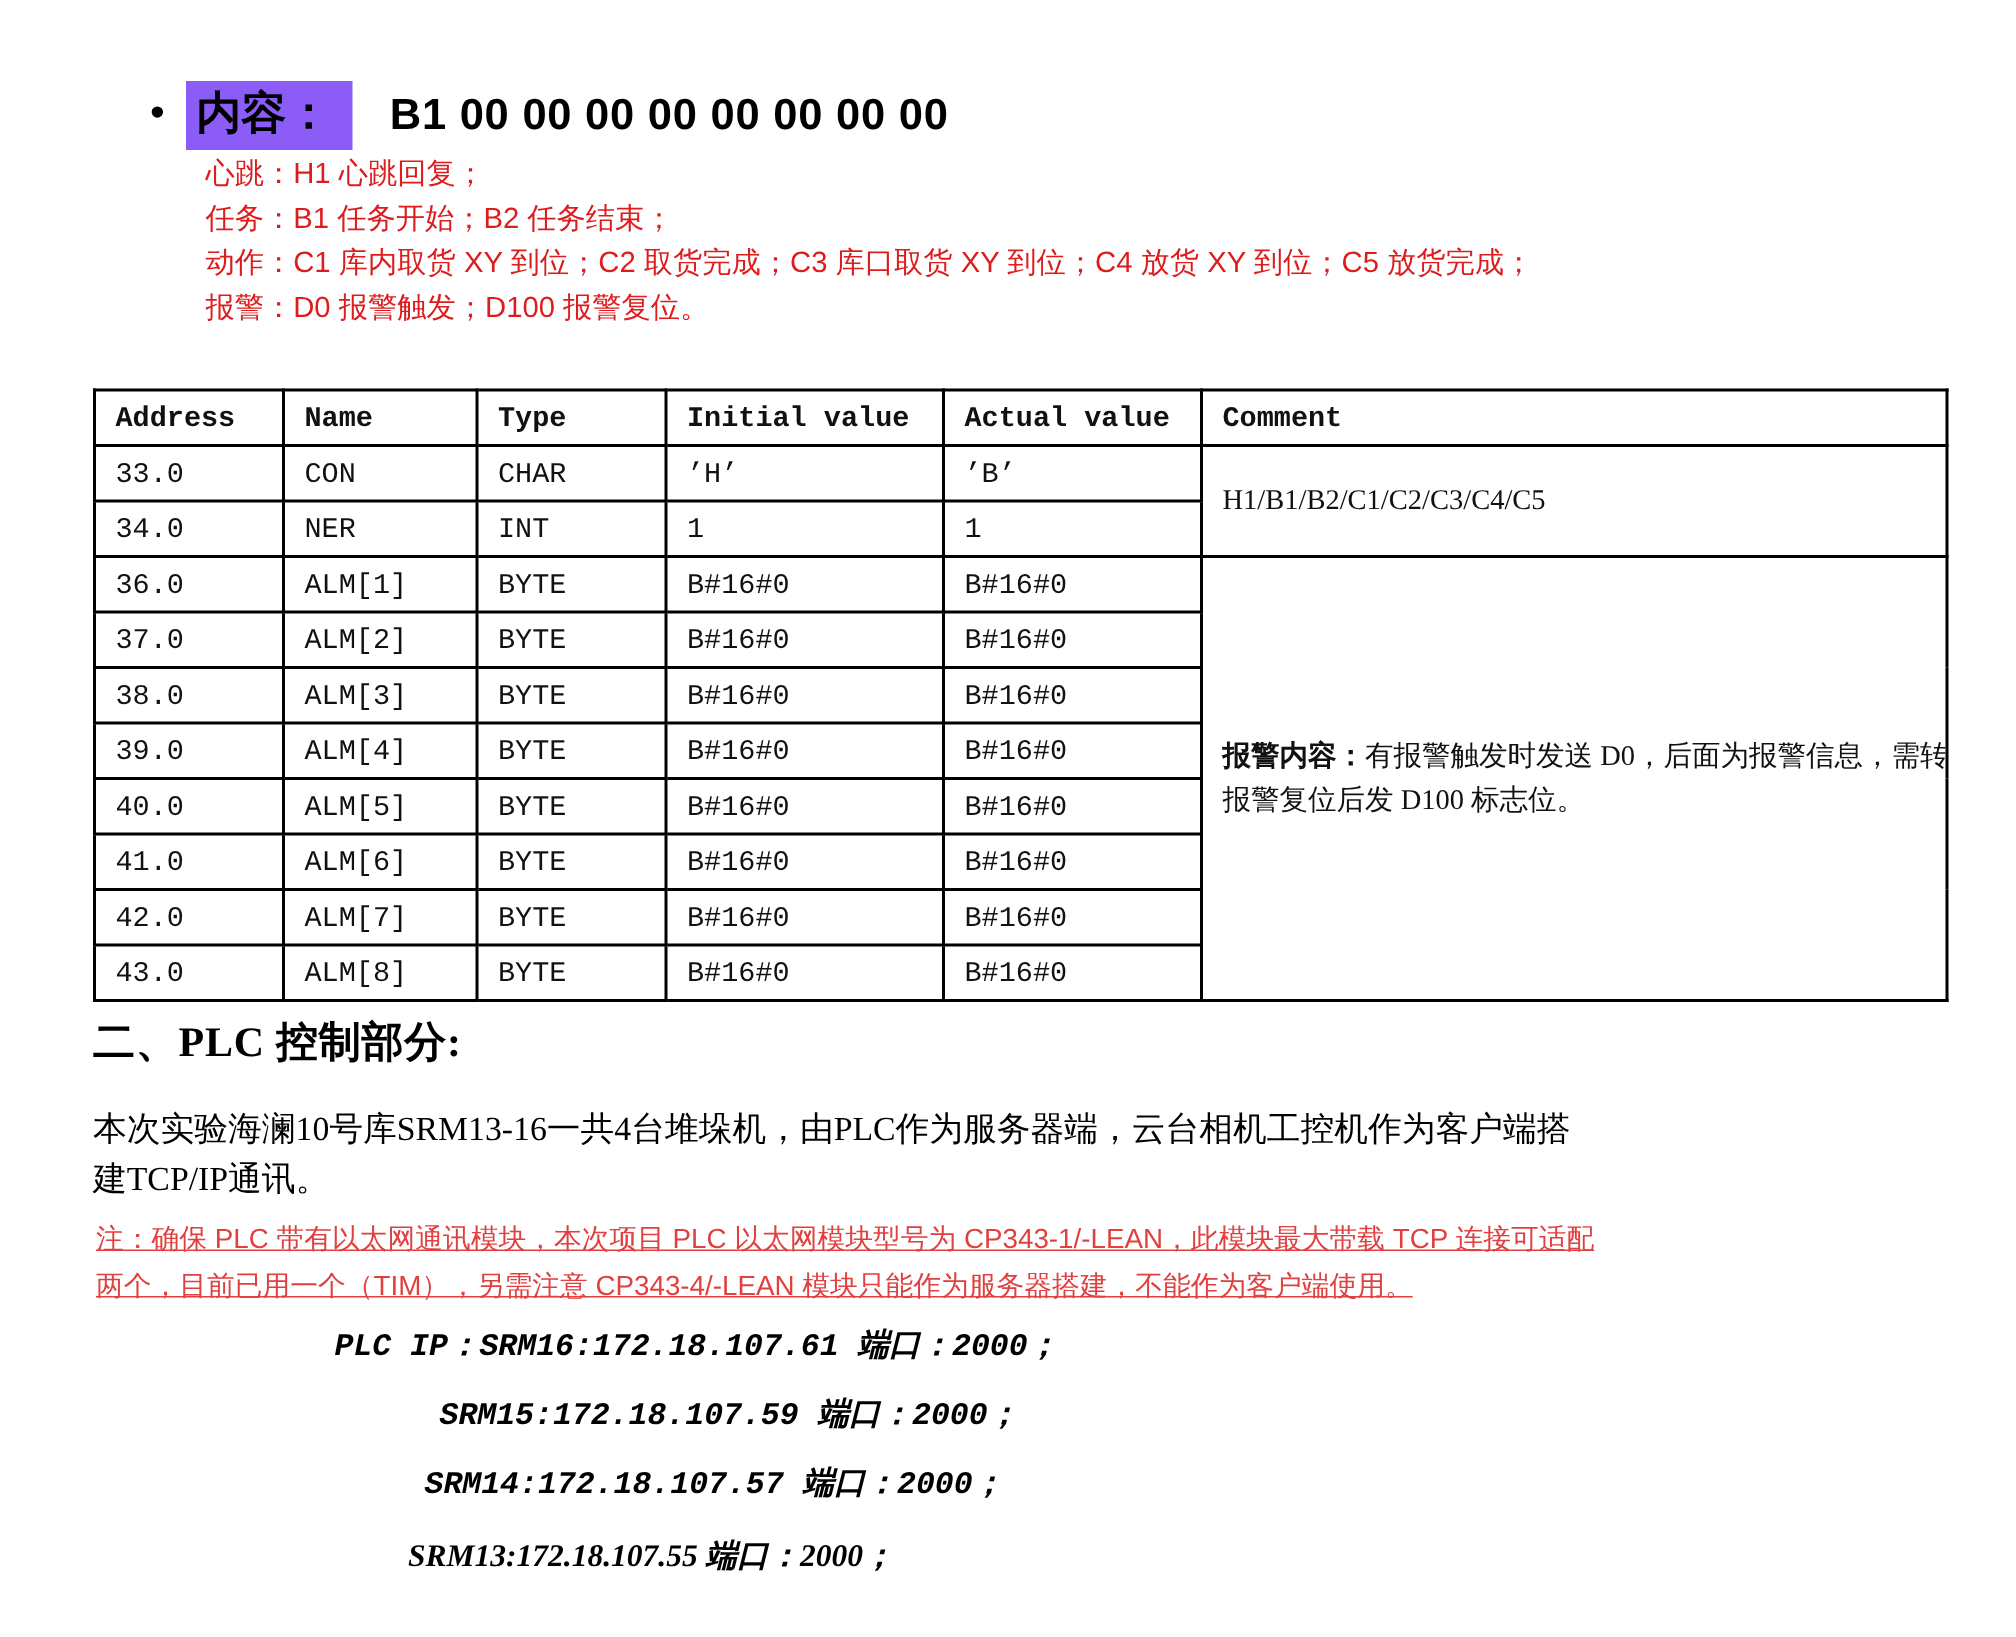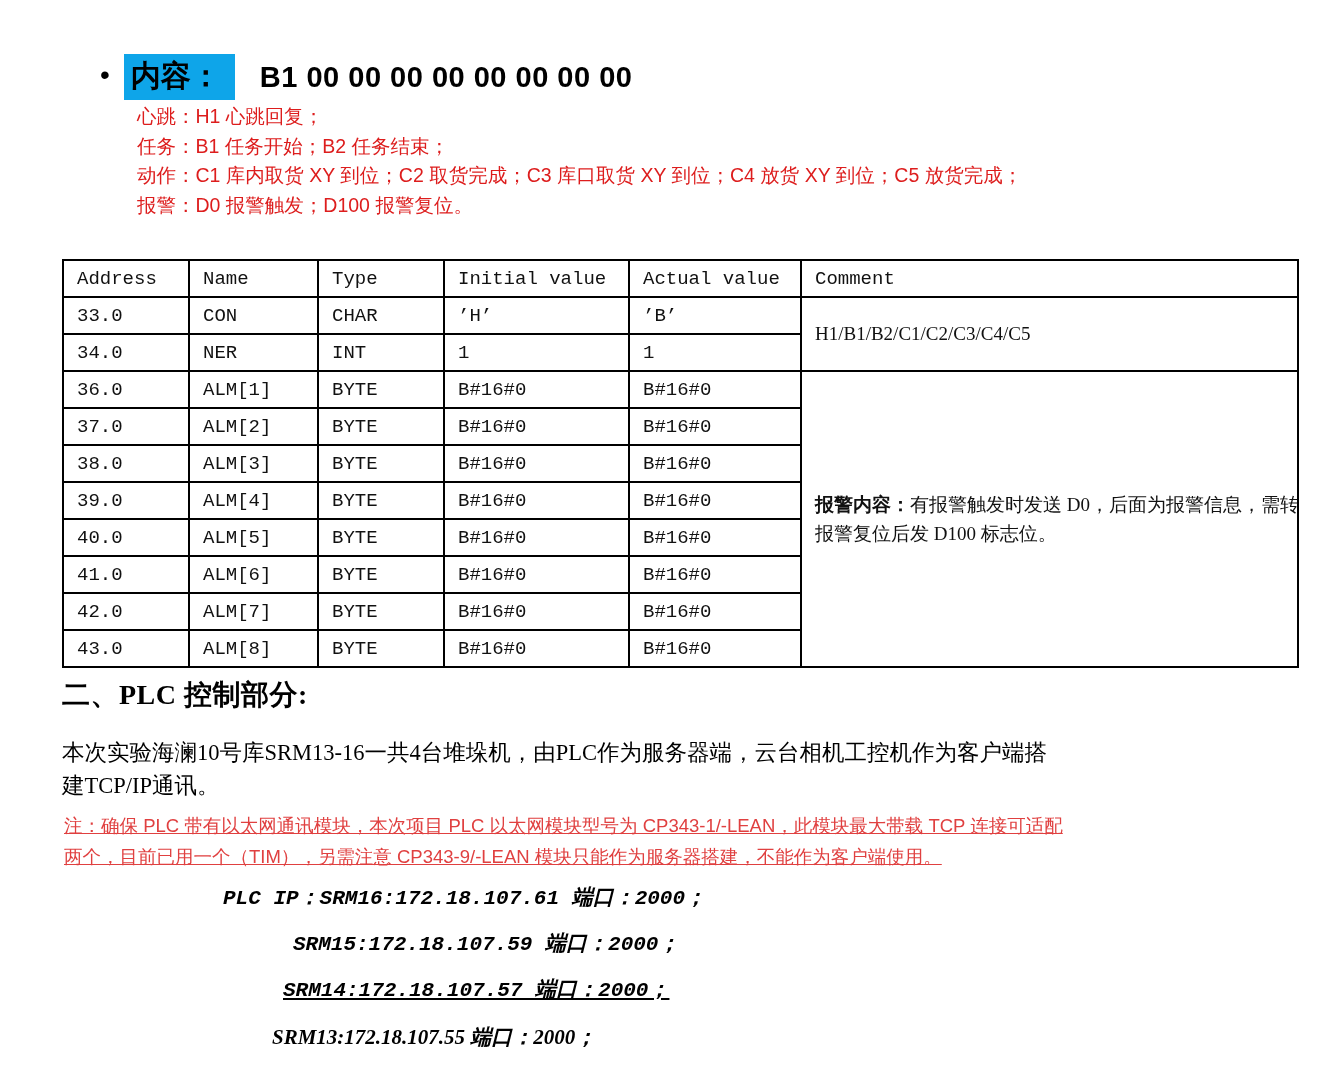--- a/index.html
+++ b/index.html
@@ -5,35 +5,35 @@
   html,body { margin:0; padding:0; background:#ffffff; }
   #page {
     position:relative; width:1344px; height:1091px; background:#ffffff;
     font-family:"Liberation Sans", sans-serif; color:#000; overflow:hidden;
   }
 
   
   .bullet-row { position:absolute; left:100px; top:54px; display:flex; align-items:center; }
   .bullet-dot { font-size:28px; line-height:1; margin-right:14px; transform:translateY(-2px); }
   .hl-label {
-    display:inline-block; background:#0ea5e9; color:#000;
+    display:inline-block; background:#8b5cf6; color:#000;
     font-weight:bold; font-size:30px; line-height:1; padding:7px 14px 9px 7px;
   }
   .hl-value { font-weight:bold; font-size:29px; margin-left:25px; letter-spacing:0.5px; }
 
   
   .red-lines { position:absolute; left:137px; top:102px; color:#DD1D1D;
     font-weight:normal; font-size:19.5px; line-height:29.5px; white-space:nowrap; }
 
   
   table.vars { position:absolute; left:62px; top:259px; border-collapse:collapse;
     table-layout:fixed; width:1235px; font-family:"Liberation Mono", monospace; color:#111; }
   table.vars td, table.vars th { border:2px solid #000; height:35px; padding:0 4px 0 13px;
     font-size:19px; text-align:left; vertical-align:middle; white-space:nowrap; overflow:hidden; }
-  table.vars th { font-weight:normal; }
+  table.vars th { font-weight:bold; }
   td.comment-serif { font-family:"Liberation Serif", serif; font-size:21px; }
   td.comment-cn { font-family:"Liberation Serif", serif; font-size:19.5px; line-height:1.55;
     white-space:normal; padding:6px 10px 6px 9px; vertical-align:middle; }
   td.comment-cn .b { font-weight:bold; }
 
   
   .sec-heading { position:absolute; left:62px; top:676px; font-weight:bold;
     font-size:28px; letter-spacing:0.5px;font-family:Liberation Serif, serif; }
 
   
@@ -44,21 +44,21 @@
   .note-par { position:absolute; left:64px; top:810px; color:#E04040;
     font-size:18.5px; line-height:31px; white-space:nowrap;text-decoration:underline; }
 
   
   .plc-block { position:absolute; left:0; top:886px;
     font-family:"Liberation Mono", monospace; font-weight:bold; font-style:italic;
     font-size:21px; color:#000; }
   .plc-line { height:46px; line-height:26px; white-space:nowrap; }
   .plc-line.l0 { margin-left:223px; }
   .plc-line.l1 { margin-left:293px; }
-  .plc-line.l2 { margin-left:283px;text-decoration:underline; }
+  .plc-line.l2 { margin-left:283px; }
   .plc-line.l3 { margin-left:272px;font-family:Liberation Serif, serif; }
 </style>
 </head>
 <body>
 
 <div id="page">
 
   <div class="bullet-row">
     <span class="bullet-dot">•</span>
     <span class="hl-label">内容：</span>
@@ -170,21 +170,21 @@
 
   <div class="sec-heading">二、PLC 控制部分:</div>
 
   <div class="body-par">
     <div>本次实验海澜10号库SRM13-16一共4台堆垛机，由PLC作为服务器端，云台相机工控机作为客户端搭</div>
     <div>建TCP/IP通讯。</div>
   </div>
 
   <div class="note-par">
     <div>注：确保 PLC 带有以太网通讯模块，本次项目 PLC 以太网模块型号为 CP343-1/-LEAN，此模块最大带载 TCP 连接可适配</div>
-    <div>两个，目前已用一个（TIM），另需注意 CP343-9/-LEAN 模块只能作为服务器搭建，不能作为客户端使用。</div>
+    <div>两个，目前已用一个（TIM），另需注意 CP343-4/-LEAN 模块只能作为服务器搭建，不能作为客户端使用。</div>
   </div>
 
   <div class="plc-block">
     <div class="plc-line l0">PLC IP：SRM16:172.18.107.61  端口：2000；</div>
     <div class="plc-line l1">SRM15:172.18.107.59  端口：2000；</div>
     <div class="plc-line l2">SRM14:172.18.107.57  端口：2000；</div>
     <div class="plc-line l3">SRM13:172.18.107.55  端口：2000；</div>
   </div>
 
 </div>

